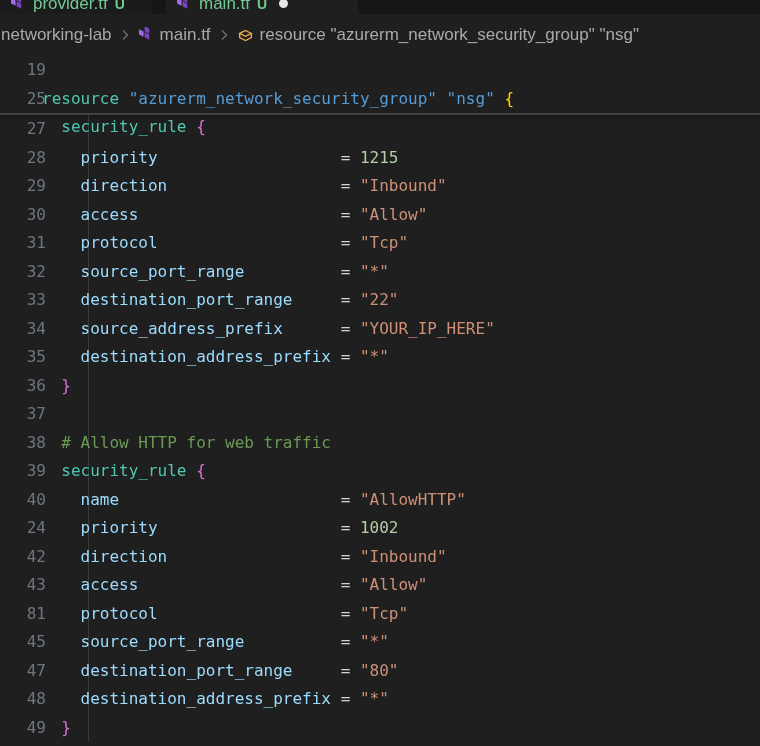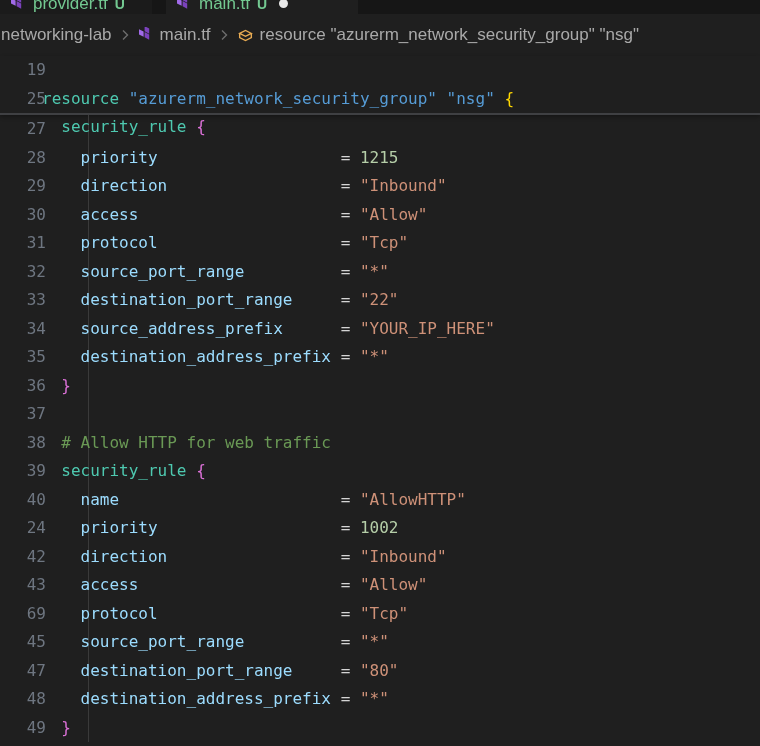--- a/index.html
+++ b/index.html
@@ -125,21 +125,21 @@
         <div class="row"><span class="ln">34</span><span class="code"><span class="tk-pl relz">    </span><span class="tk-attr relz">destination_address_prefix</span><span class="tk-pl relz"> </span><span class="tk-op relz">=</span><span class="tk-pl relz"> </span><span class="tk-str relz">"*"</span></span></div>
         <div class="row"><span class="ln">35</span><span class="code"><span class="tk-pl relz">  </span><span class="tk-bp relz">}</span></span></div>
         <div class="row"><span class="ln">36</span><span class="code"></span></div>
         <div class="row"><span class="ln">37</span><span class="code"><span class="tk-pl relz">  </span><span class="tk-com relz"># Allow HTTP for web traffic</span></span></div>
         <div class="row"><span class="ln">38</span><span class="code"><span class="tk-pl relz">  </span><span class="tk-kw relz">security_rule</span><span class="tk-pl relz"> </span><span class="tk-bp relz">{</span></span></div>
         <div class="row"><span class="ln">39</span><span class="code"><span class="tk-pl relz">    </span><span class="tk-attr relz">name</span><span class="tk-pl relz">                       </span><span class="tk-op relz">=</span><span class="tk-pl relz"> </span><span class="tk-str relz">"AllowHTTP"</span></span></div>
         <div class="row"><span class="ln">40</span><span class="code"><span class="tk-pl relz">    </span><span class="tk-attr relz">priority</span><span class="tk-pl relz">                   </span><span class="tk-op relz">=</span><span class="tk-pl relz"> </span><span class="tk-num relz">1002</span></span></div>
         <div class="row"><span class="ln">24</span><span class="code"><span class="tk-pl relz">    </span><span class="tk-attr relz">direction</span><span class="tk-pl relz">                  </span><span class="tk-op relz">=</span><span class="tk-pl relz"> </span><span class="tk-str relz">"Inbound"</span></span></div>
         <div class="row"><span class="ln">42</span><span class="code"><span class="tk-pl relz">    </span><span class="tk-attr relz">access</span><span class="tk-pl relz">                     </span><span class="tk-op relz">=</span><span class="tk-pl relz"> </span><span class="tk-str relz">"Allow"</span></span></div>
         <div class="row"><span class="ln">43</span><span class="code"><span class="tk-pl relz">    </span><span class="tk-attr relz">protocol</span><span class="tk-pl relz">                   </span><span class="tk-op relz">=</span><span class="tk-pl relz"> </span><span class="tk-str relz">"Tcp"</span></span></div>
-        <div class="row"><span class="ln">69</span><span class="code"><span class="tk-pl relz">    </span><span class="tk-attr relz">source_port_range</span><span class="tk-pl relz">          </span><span class="tk-op relz">=</span><span class="tk-pl relz"> </span><span class="tk-str relz">"*"</span></span></div>
+        <div class="row"><span class="ln">81</span><span class="code"><span class="tk-pl relz">    </span><span class="tk-attr relz">source_port_range</span><span class="tk-pl relz">          </span><span class="tk-op relz">=</span><span class="tk-pl relz"> </span><span class="tk-str relz">"*"</span></span></div>
         <div class="row"><span class="ln">45</span><span class="code"><span class="tk-pl relz">    </span><span class="tk-attr relz">destination_port_range</span><span class="tk-pl relz">     </span><span class="tk-op relz">=</span><span class="tk-pl relz"> </span><span class="tk-str relz">"80"</span></span></div>
         <div class="row"><span class="ln">47</span><span class="code"><span class="tk-pl relz">    </span><span class="tk-attr relz">destination_address_prefix</span><span class="tk-pl relz"> </span><span class="tk-op relz">=</span><span class="tk-pl relz"> </span><span class="tk-str relz">"*"</span></span></div>
         <div class="row"><span class="ln">48</span><span class="code"><span class="bulb"><svg width="20" height="23" viewBox="0 0 20 23">
                 <circle cx="10" cy="9" r="7.2" fill="#ffc83d"></circle>
                 <rect x="6.8" y="14.5" width="6.4" height="2.4" fill="#ffc83d"></rect>
                 <rect x="7.6" y="18.2" width="4.8" height="2.6" fill="#ffc83d"></rect>
               </svg></span><span class="tk-pl relz">  </span><span class="tk-bp relz">}</span></span></div>
         <div class="row"><span class="ln">49</span><span class="code"><span class="tk-by relz">}</span></span></div>
       </div>
   </div>

